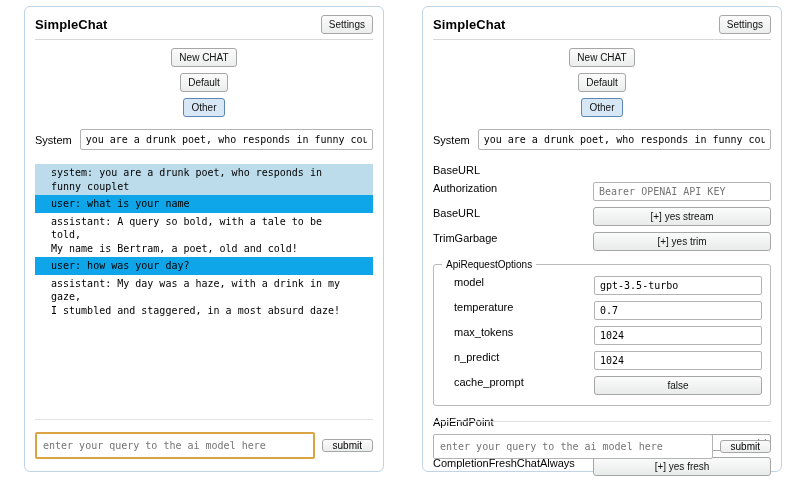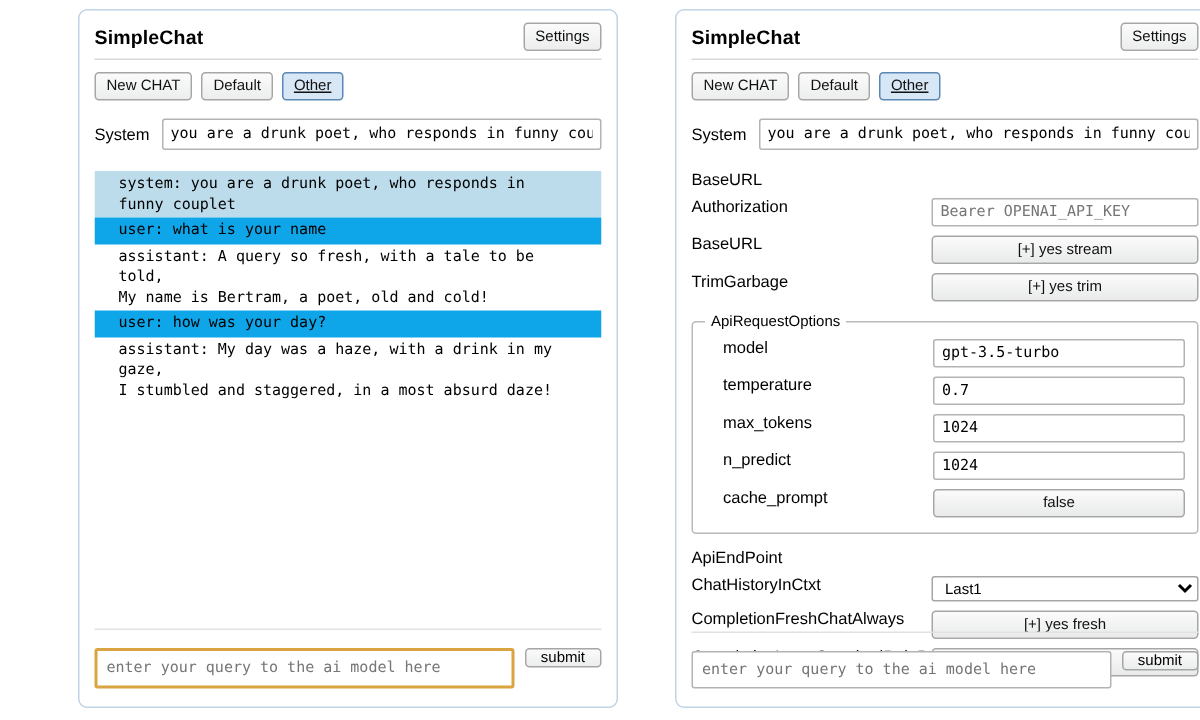--- a/index.html
+++ b/index.html
@@ -23,21 +23,20 @@
   .panel {
     position: absolute;
     top: 6px;
     width: 360px;
     height: 466px;
     background: #ffffff;
     border: 1px solid #bfd4e6;
     border-radius: 6px;
     box-sizing: border-box;
     padding: 8px 10px 10px 10px;
-    margin-left: 28px;
   }
   .panel.left { left: 24px; }
   .panel.right { left: 422px; }
 
   .titlebar {
     display: flex;
     align-items: center;
     justify-content: space-between;
     border-bottom: 1px solid #d8d8d8;
     padding-bottom: 5px;
@@ -54,28 +53,28 @@
     border: 1px solid #a6a6a6;
     border-radius: 3px;
     padding: 3px 7px;
     color: #111;
     cursor: default;
     line-height: 1.1;
   }
   .btn.selected {
     background: #d7e7f5;
     border-color: #5b87b5;
-    text-decoration: underline;
   }
 
   .toolbar {
     display: flex;
     gap: 6px;
     margin-top: 8px;
     align-items: center;
+    flex-direction: column;
   }
 
   .sys-row {
     display: flex;
     align-items: center;
     gap: 8px;
     margin-top: 12px;
   }
   .sys-label {
     font-size: 11px;
@@ -109,21 +108,21 @@
   .msg.user { background: #0ea5e9; }
   .msg.assistant { background: transparent; }
 
   .composer {
     position: absolute;
     left: 10px;
     right: 10px;
     bottom: 12px;
     display: flex;
     gap: 7px;
-    align-items: flex-start;
+    align-items: center;
     border-top: 1px solid #e2e2e2;
     padding-top: 12px;
   }
   .composer-input {
     flex: 1;
     font-family: "DejaVu Sans Mono", monospace;
     font-size: 10px;
     padding: 6px 6px;
     border: 1px solid #b3b3b3;
     border-radius: 2px;
@@ -228,21 +227,21 @@
     </div>
 
     <div class="sys-row">
       <span class="sys-label">System</span>
       <input class="sys-input" type="text" value="you are a drunk poet, who responds in funny couplet" style="">
     </div>
 
     <div class="chat">
       <div class="msg system">system: you are a drunk poet, who responds in funny couplet</div>
       <div class="msg user">user: what is your name</div>
-      <div class="msg assistant">assistant: A query so fresh, with a tale to be told,
+      <div class="msg assistant">assistant: A query so bold, with a tale to be told,
 My name is Bertram, a poet, old and cold!</div>
       <div class="msg user">user: how was your day?</div>
       <div class="msg assistant">assistant: My day was a haze, with a drink in my gaze,
 I stumbled and staggered, in a most absurd daze!</div>
     </div>
 
     <div class="composer">
       <input class="composer-input focused" type="text" placeholder="enter your query to the ai model here" style="">
       <button class="submit-btn">submit</button>
     </div>

